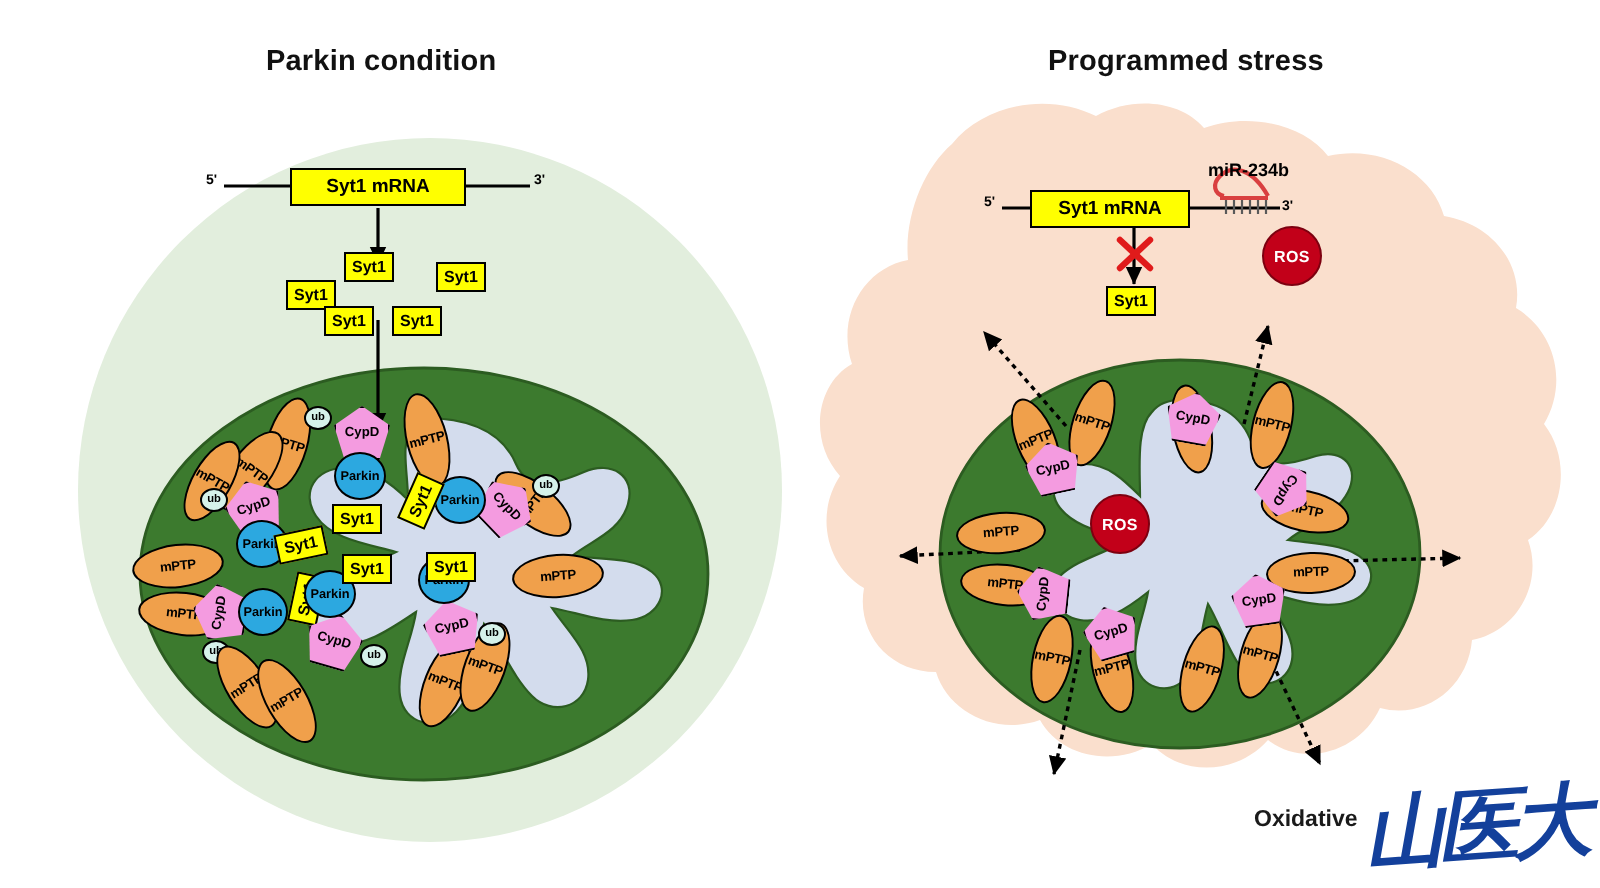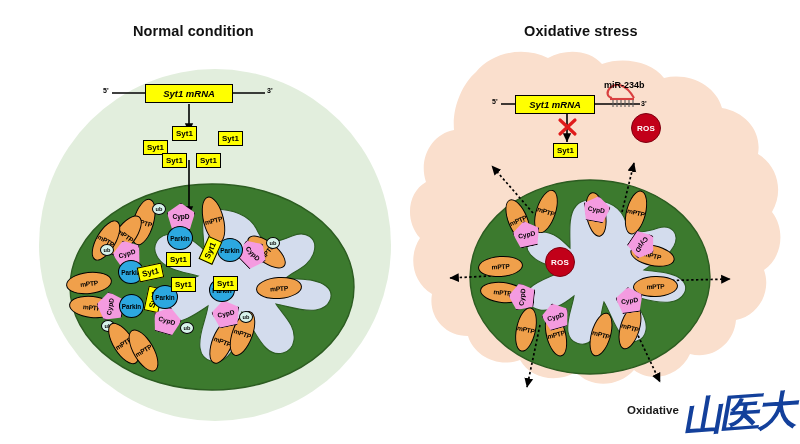--- a/index.html
+++ b/index.html
@@ -17,21 +17,21 @@
   #title-left{left:133px;top:23px;}
   #title-right{left:524px;top:23px;}
 
   
   .lbl{
     position:absolute;background:#ffff00;border:1px solid #000;
     color:#000;font-weight:bold;text-align:center;white-space:nowrap;
     box-sizing:border-box;line-height:1;
   }
   .syt1{font-size:8px;padding:2.5px 3px 2.5px 3px;}
-  .mrna-box{font-size:9.5px;padding:3.5px 6px;border-width:1.4px;font-style:italic;}
+  .mrna-box{font-size:9.5px;padding:3.5px 6px;border-width:1.4px;}
   .tick{position:absolute;font-size:7px;font-weight:bold;color:#000;}
 
   .mptp{
     position:absolute;background:#f0a04b;border:1.3px solid #000;
     border-radius:50%;box-sizing:border-box;
     display:flex;align-items:center;justify-content:center;
     font-size:6.6px;font-weight:bold;color:#000;letter-spacing:-.2px;
   }
   .cypd{
     position:absolute;background:#f49be0;border:1.3px solid #000;
@@ -200,22 +200,22 @@
     <g stroke="#000" stroke-width="1.7" stroke-dasharray="2.4,2.4" marker-end="url(#arrowDot)">
       <line x1="533" y1="213" x2="492" y2="166"></line>
       <line x1="622" y1="212" x2="634" y2="163"></line>
       <line x1="510" y1="275" x2="450" y2="278"></line>
       <line x1="648" y1="281" x2="730" y2="279"></line>
       <line x1="540" y1="325" x2="527" y2="387"></line>
       <line x1="634" y1="327" x2="660" y2="382"></line>
     </g>
   </svg>
 
-  <div class="panel-title" id="title-left">Normal condition</div>
-  <div class="panel-title" id="title-right">Oxidative stress</div>
+  <div class="panel-title" id="title-left">Parkin condition</div>
+  <div class="panel-title" id="title-right">Programmed stress</div>
 
   <div class="tick" style="left:103px;top:87px;">5'</div>
   <div class="lbl mrna-box" style="left:145px;top:84px;width:88px;">Syt1 mRNA</div>
   <div class="tick" style="left:267px;top:87px;">3'</div>
 
   <div class="lbl syt1" style="left:143px;top:140px;">Syt1</div>
   <div class="lbl syt1" style="left:172px;top:126px;">Syt1</div>
   <div class="lbl syt1" style="left:162px;top:153px;">Syt1</div>
   <div class="lbl syt1" style="left:196px;top:153px;">Syt1</div>
   <div class="lbl syt1" style="left:218px;top:131px;">Syt1</div>

